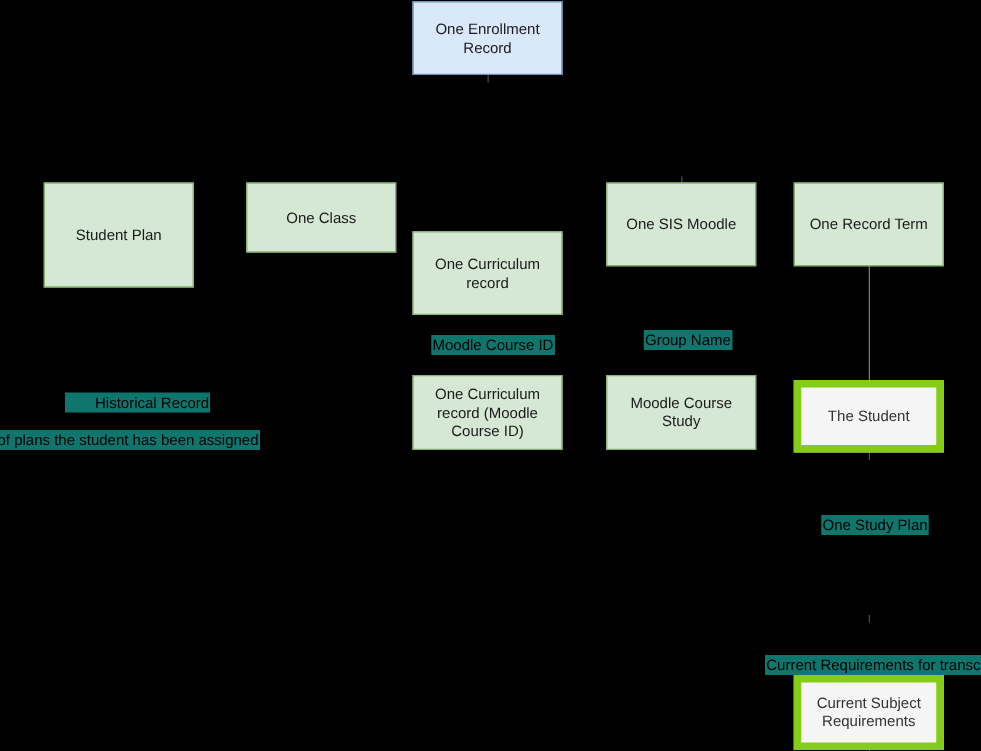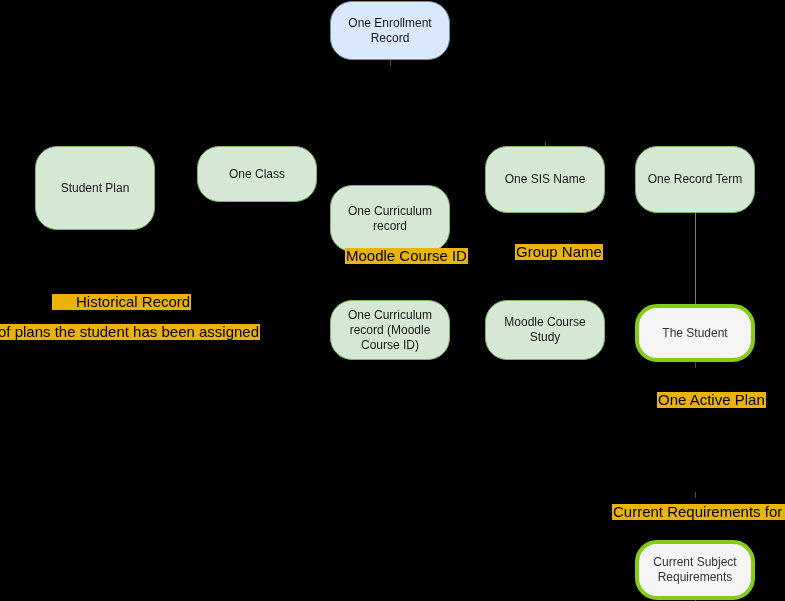--- a/index.html
+++ b/index.html
@@ -26,45 +26,45 @@
     position: absolute;
     box-sizing: border-box;
     display: flex;
     align-items: center;
     justify-content: center;
     text-align: center;
     font-size: 12px;
     line-height: 15px;
     white-space: pre-line;
     padding: 2px 4px;
-    border-radius: 22px;
   }
   .node.blue {
     background: #dae8fc;
     border: 1px solid #6c8ebf;
     color: #1a1a1a;
   }
   .node.green {
     background: #d5e8d4;
     border: 1px solid #82b366;
     color: #1a1a1a;
   }
   .node.grey {
     background: #f5f5f5;
-    border: 4px solid #84cc16;
+    border: 6px solid #84cc16;
     color: #333333;
   }
   .edge-label {
     position: absolute;
-    background: #eab308;
+    background: #0f766e;
     color: #000000;
-    font-size: 15px;
+    font-size: 12px;
     line-height: 16px;
     white-space: nowrap;
     padding: 0 1px;
+    margin-top: 20px;
   }
   .connector {
     position: absolute;
     background: #7a7a7a;
   }
   .connector.v {
     width: 1px;
   }
   .connector.stub {
     width: 1px;
@@ -86,38 +86,38 @@
   <div class="connector stub" style="left:695px; top:598px; height:3px;"></div>
 
   <div class="node blue" style="left:330px; top:1px; width:120px; height:59px;">One Enrollment Record</div>
 
   <div class="node green" style="left:35px; top:146px; width:120px; height:84px;">Student Plan</div>
 
   <div class="node green" style="left:197px; top:146px; width:120px; height:56px;">One Class</div>
 
   <div class="node green" style="left:330px; top:146px; width:120px; height:67px;margin-top:39px;">One Curriculum record</div>
 
-  <div class="node green" style="left:485px; top:146px; width:120px; height:67px;">One SIS Name</div>
+  <div class="node green" style="left:485px; top:146px; width:120px; height:67px;">One SIS Moodle</div>
 
   <div class="node green" style="left:635px; top:146px; width:120px; height:67px;">One Record Term</div>
 
   <div class="edge-label" style="left:345px; top:248px;">Moodle Course ID</div>
 
   <div class="edge-label" style="left:515px; top:244px;">Group Name</div>
 
   <div class="edge-label" style="left:52px; top:294px;padding-left:24px;">Historical Record</div>
 
   <div class="edge-label" style="left:-3px; top:324px;">of plans the student has been assigned</div>
 
   <div class="node green" style="left:330px; top:300px; width:120px; height:60px;">One Curriculum record (Moodle Course ID)</div>
 
   <div class="node green" style="left:485px; top:300px; width:120px; height:60px;">Moodle Course Study</div>
 
   <div class="node grey" style="left:635px; top:304px; width:120px; height:58px;">The Student</div>
 
-  <div class="edge-label" style="left:657px; top:392px;">One Active Plan</div>
+  <div class="edge-label" style="left:657px; top:392px;">One Study Plan</div>
 
 
   <div class="edge-label" style="left:612px; top:504px;">Current Requirements for transcript</div>
 
   <div class="node grey" style="left:635px; top:540px; width:120px; height:60px;">Current Subject Requirements</div>
 
 </div>
 
 </body></html>

